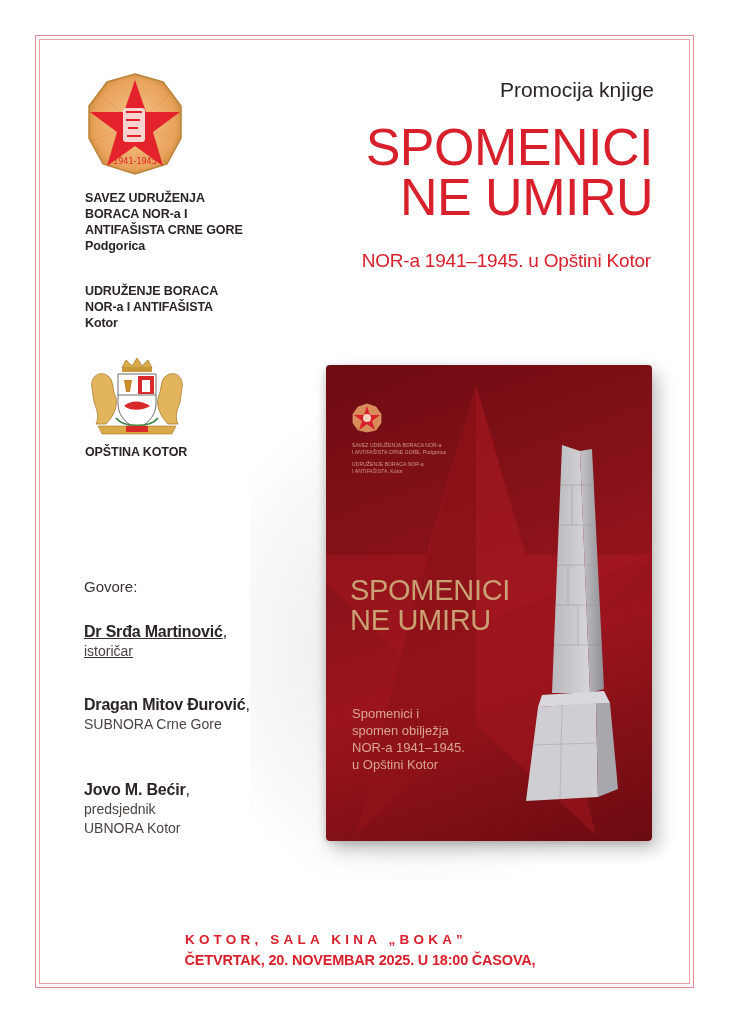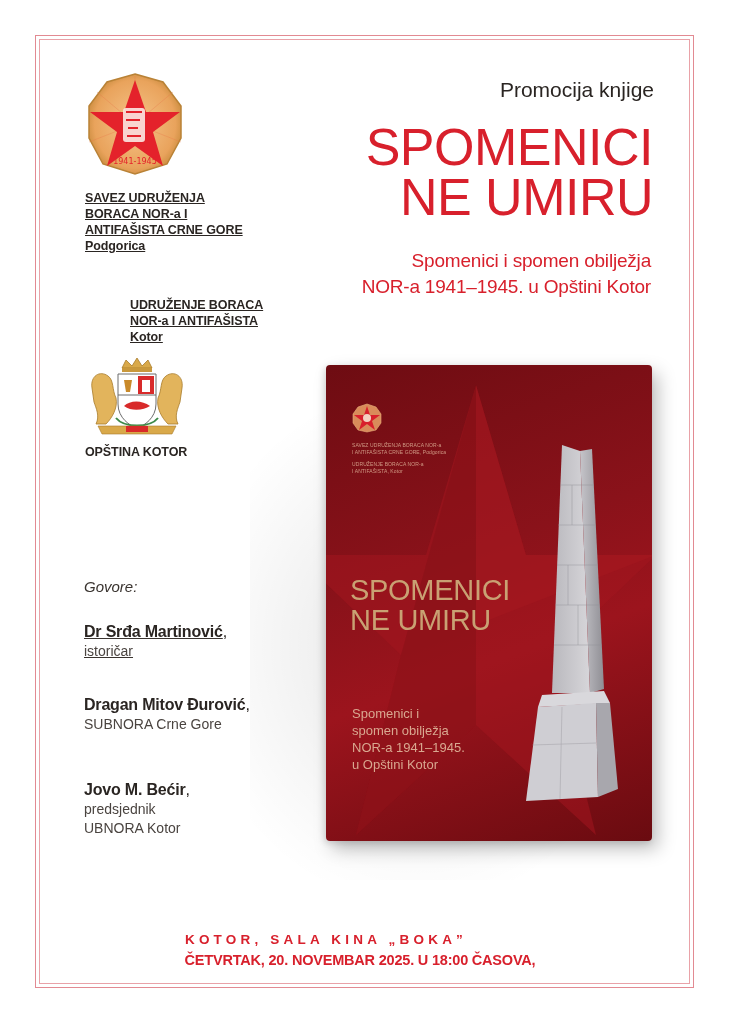--- a/index.html
+++ b/index.html
@@ -15,36 +15,36 @@
       border: 1px solid #e9a2a8;
     }
 
     
     .logo-star {
       position: absolute; left: 83px; top: 72px; width: 104px; height: 104px;
     }
     .org-block {
       position: absolute; left: 85px; color: #2a2522;
       font-family: "Liberation Sans", sans-serif; font-weight: bold;
-      font-size: 12.5px; line-height: 16px; letter-spacing: -0.1px; text-decoration: underline;
+      font-size: 12.5px; line-height: 16px; letter-spacing: -0.1px;
     }
     .org1 { top: 190px; }
-    .org2 { top: 297px; margin-left: 45px; }
+    .org2 { top: 283px; }
     .org-block .city { display: block; }
 
     .coat {
       position: absolute; left: 86px; top: 358px; width: 102px; height: 78px;
     }
     .opstina {
       position: absolute; left: 85px; top: 445px; color: #2a2522;
       font-weight: bold; font-size: 12.5px; letter-spacing: -0.1px;
     }
 
     .govore {
-      position: absolute; left: 84px; top: 578px; font-style: italic;
+      position: absolute; left: 84px; top: 578px; 
       font-size: 15px; color: #3a3430;
     }
     .speaker { position: absolute; left: 84px; color: #3a3430; }
     .speaker .name { font-weight: bold; font-size: 16px; line-height: 20px; color: #2a2522; letter-spacing: -0.2px; }
     .speaker .role { font-size: 14px; line-height: 19px; color: #4a4440; }
     .sp1 { top: 622px; text-decoration: underline; }
     .sp2 { top: 695px; }
     .sp3 { top: 780px; }
 
     
@@ -187,21 +187,20 @@
   <div class="role">predsjednik</div>
   <div class="role">UBNORA Kotor</div>
 </div>
 
 <div class="promo">Promocija knjige</div>
 <div class="title-main">
   <div>SPOMENICI</div>
   <div>NE UMIRU</div>
 </div>
 <div class="subtitle">
-  <div>Spomenici i spomen obilježja</div>
   <div>NOR-a 1941–1945. u Opštini Kotor</div>
 </div>
 
 <div class="book-shadow"></div>
 <div class="book">
   <svg class="bg" width="326" height="476" viewBox="0 0 326 476">
     <polygon points="150,20 200,190 330,190 225,290 270,470 150,360 30,470 75,290 -30,190 100,190" fill="#a3161f" opacity="0.55"></polygon>
     <polygon points="150,20 150,360 30,470 75,290" fill="#7a0e14" opacity="0.35"></polygon>
     <polygon points="150,20 200,190 330,190 150,260" fill="#b01b25" opacity="0.25"></polygon>
   </svg>

